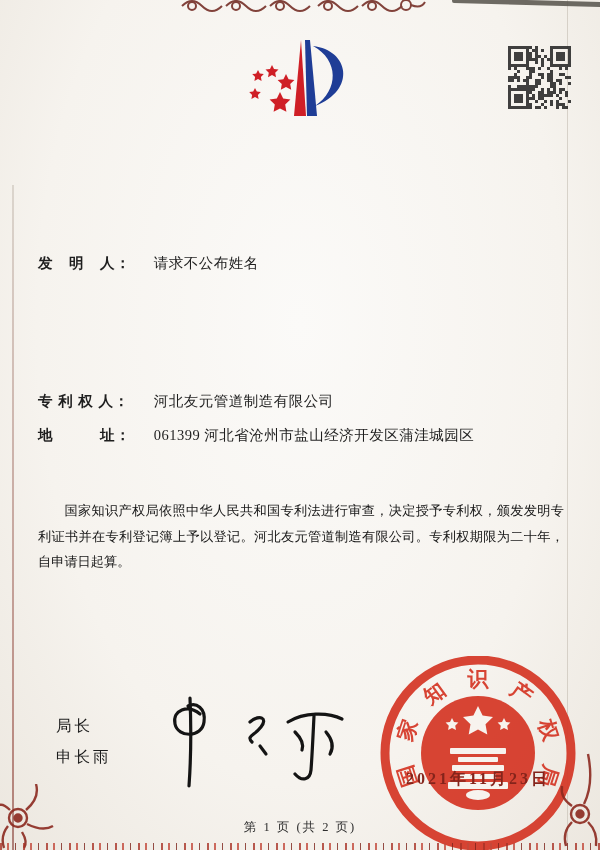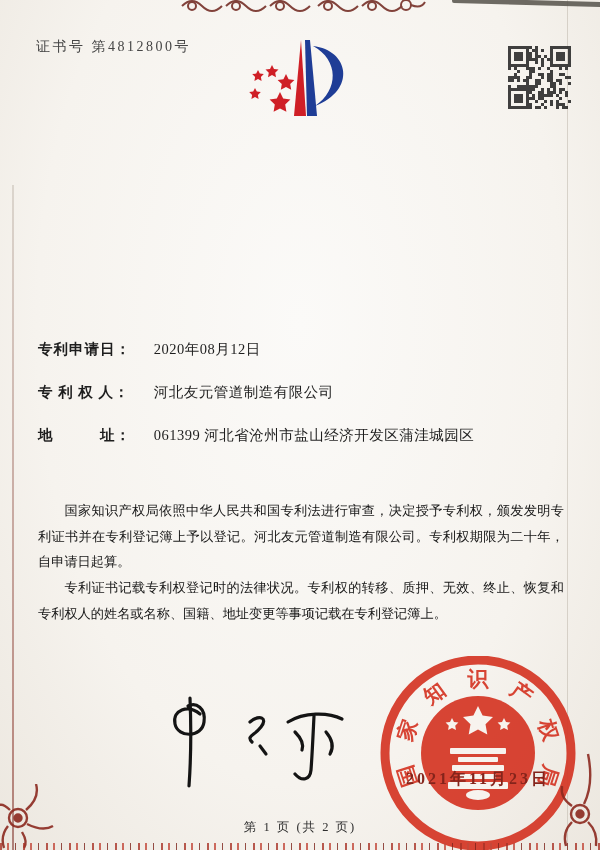--- a/index.html
+++ b/index.html
@@ -24,21 +24,21 @@
   .cert-no{position:absolute;left:36px;top:38px;font-size:14px;letter-spacing:2.5px;color:#454545;}
   .logo{position:absolute;left:233px;top:32px;}
   .qr{position:absolute;left:508px;top:46px;width:63px;height:63px;opacity:.88;}
   .qr .cell{position:absolute;width:3px;height:3px;background:#272727;}
   .title{position:absolute;left:0;top:124px;width:100%;text-align:center;
     font-size:32px;font-weight:bold;letter-spacing:22px;text-indent:22px;color:#1c1c1c;}
   
   .field{position:absolute;left:38px;font-size:14.5px;white-space:nowrap;color:#1e1e1e;}
   .field .lbl{display:inline-block;width:112px;font-weight:600;letter-spacing:1px;}
   .field .val{letter-spacing:.5px;}
-  .f0{top:211px}.f1{top:254px}.f2{top:297px}.f3{top:340px}.f4{top:383px}.f5{top:426px}
+  .f0{top:211px}.f1{top:254px}.f2{top:297px}.f3{top:340px}.f4{top:392px}.f5{top:426px}
   .grant{position:absolute;left:38px;top:461px;font-size:14.5px;white-space:nowrap;color:#1e1e1e;}
   .grant .lbl{font-weight:600;letter-spacing:1px;}
   .grant .gap{display:inline-block;width:66px;}
   
   .body-text{position:absolute;left:38px;top:498px;width:526px;font-size:13.2px;
     line-height:1.95;color:#161616;text-align:justify;}
   .body-text p{margin:0;text-indent:2em;}
   
   .officer{position:absolute;left:56px;top:710px;font-size:15.5px;color:#1b1b1b;letter-spacing:3px;line-height:2;}
   .signature{position:absolute;left:148px;top:692px;}
@@ -66,21 +66,20 @@
         <circle cx="102" cy="8" r="4"></circle>
       <path d="M140,8 q10,-10 20,0 q10,10 20,0"></path>
         <circle cx="150" cy="8" r="4"></circle>
       <path d="M184,8 q10,-10 20,0 q10,10 20,0"></path>
         <circle cx="194" cy="8" r="4"></circle>
       <circle cx="228" cy="7" r="5"></circle>
         <path d="M233,7 q10,4 14,-3"></path>
     </g>
   </svg>
 
-  <div class="cert-no">证书号 第4812800号</div>
 
   <svg class="logo" width="138" height="90" viewBox="0 0 138 90">
     <g fill="#cf1f26">
       <path d="M47,66 l3.2,6.6 7.2,1 -5.2,5 1.2,7.2 -6.4,-3.4 -6.4,3.4 1.2,-7.2 -5.2,-5 7.2,-1 Z" transform="translate(0,-6)"></path>
       <path d="M53,42 l2.6,5.2 5.8,.8 -4.2,4 1,5.8 -5.2,-2.7 -5.2,2.7 1,-5.8 -4.2,-4 5.8,-.8 Z"></path>
       <path d="M39,33 l2,4 4.5,.6 -3.3,3.1 .8,4.5 -4,-2.1 -4,2.1 .8,-4.5 -3.3,-3.1 4.5,-.6 Z"></path>
       <path d="M25,38 l1.8,3.6 4,.5 -2.9,2.8 .7,4 -3.6,-1.9 -3.6,1.9 .7,-4 -2.9,-2.8 4,-.5 Z"></path>
       <path d="M22,56 l1.8,3.6 4,.5 -2.9,2.8 .7,4 -3.6,-1.9 -3.6,1.9 .7,-4 -2.9,-2.8 4,-.5 Z"></path>
     </g>
     <path fill="#cf1f26" d="M68,8 L61,84 L73,84 Z"></path>
@@ -309,39 +308,42 @@
       <div class="cell" style="left: 21px; top: 60px;"></div>
       <div class="cell" style="left: 27px; top: 60px;"></div>
       <div class="cell" style="left: 30px; top: 60px;"></div>
       <div class="cell" style="left: 36px; top: 60px;"></div>
       <div class="cell" style="left: 48px; top: 60px;"></div>
       <div class="cell" style="left: 54px; top: 60px;"></div>
       <div class="cell" style="left: 57px; top: 60px;"></div>
     </div>
 
 
-  <div class="field f3">
-    <span class="lbl">专利申请日：</span>
-    <span class="val">2020年08月12日</span>
+  <div class="field f1">
+    <span class="lbl">发　明　人：</span>
+    <span class="val">请求不公布姓名</span>
   </div>
   <div class="field f4">
     <span class="lbl">专 利 权 人：</span>
     <span class="val">河北友元管道制造有限公司</span>
   </div>
   <div class="field f5">
     <span class="lbl">地　　　址：</span>
     <span class="val">061399 河北省沧州市盐山经济开发区蒲洼城园区</span>
   </div>
 
 
   <div class="body-text">
     <p>国家知识产权局依照中华人民共和国专利法进行审查，决定授予专利权，颁发发明专利证书并在专利登记簿上予以登记。河北友元管道制造有限公司。专利权期限为二十年，自申请日起算。</p>
-    <p>专利证书记载专利权登记时的法律状况。专利权的转移、质押、无效、终止、恢复和专利权人的姓名或名称、国籍、地址变更等事项记载在专利登记簿上。</p>
   </div>
 
+  <div class="officer">
+    <div>局长</div>
+    <div>申长雨</div>
+  </div>
 
   <svg class="signature" width="210" height="100" viewBox="0 0 210 100">
     <g stroke="#141414" stroke-width="3.2" fill="none" stroke-linecap="round" stroke-linejoin="round">
       <path d="M52,22 C40,12 24,18 27,32 C30,46 54,46 56,30 C58,16 48,10 40,14"></path>
       <path d="M42,6 C43,30 43,66 41,94"></path>
       <path d="M102,30 C112,22 120,26 113,35 C106,44 98,44 104,50"></path>
       <path d="M112,54 l6,8"></path>
       <path d="M140,30 C156,20 180,20 194,27"></path>
       <path d="M166,24 C165,44 164,66 163,78 C162,88 154,90 147,82"></path>
       <path d="M147,40 C153,46 156,52 154,58"></path>

